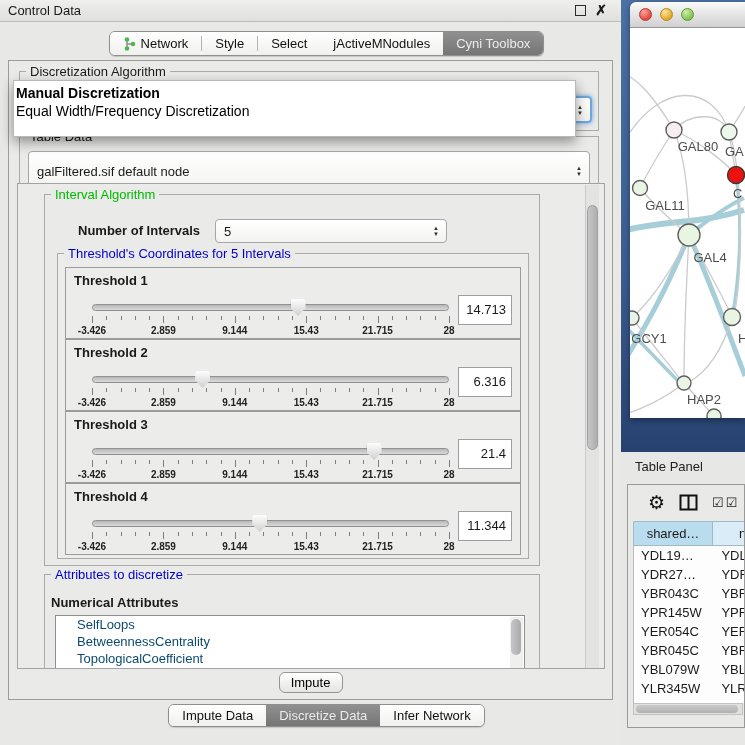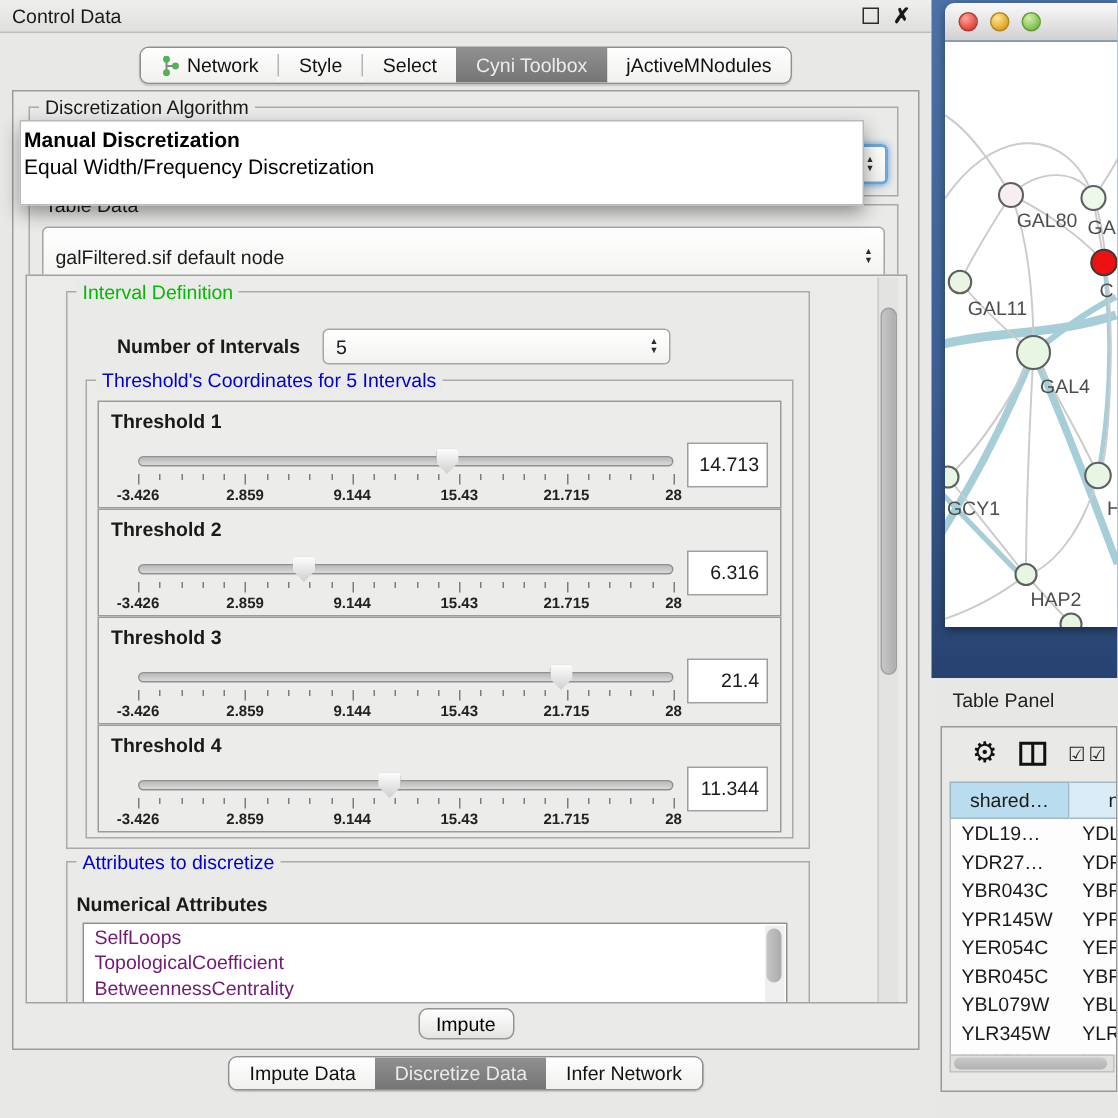--- a/index.html
+++ b/index.html
@@ -9,21 +9,21 @@
   
   .control-panel { position:absolute; left:0; top:0; width:621px; height:745px; background:#e8e8e6; }
   .cp-titlebar { position:absolute; left:0; top:0; width:621px; height:22px;
     background:linear-gradient(#efefed,#dfdfdd); border-bottom:1px solid #bcbcba;
     font-size:13px; line-height:21px; padding-left:8px; }
   .win-icons { position:absolute; right:14px; top:4px; display:flex; gap:9px; align-items:center; }
   .float-icon { width:11px; height:11px; border:1.5px solid #2c2c2c; background:transparent; display:inline-block; }
   .close-icon { font-size:14px; font-weight:bold; color:#1a1a1a; line-height:12px; }
 
   
-  .tabbar { position:absolute; left:0; width:621px; display:flex; justify-content:center; }
+  .tabbar { position:absolute; left:16px; width:621px; display:flex; justify-content:center; }
   .tab-group { display:flex; border:1px solid #8f8f8f; border-radius:6px; overflow:hidden;
     background:#fcfcfc; height:25px; box-shadow:0 1px 1px rgba(0,0,0,.15); }
   .tab { font-size:13px; line-height:23px; padding:0 13px; color:#111; background:linear-gradient(#ffffff,#f0f0ee);
     display:flex; align-items:center; gap:5px; white-space:nowrap; }
   .tab.selected { background:linear-gradient(#909090,#757575); color:#ececec; }
   .tab-sep { width:1px; background:#b4b4b4; margin:4px 0; }
   .top-tabs { top:31px; }
   .bottom-tabs { top:704px; }
   .bottom-tabs .tab-group { height:23px; }
   .bottom-tabs .tab { line-height:21px; }
@@ -83,21 +83,21 @@
   .tick.major { height:7px; }
   .tick-label { position:absolute; top:57px; width:60px; text-align:center;
     font-size:10px; font-weight:bold; color:#222; }
   .value-box { position:absolute; right:8px; top:27px; width:54px; height:30px; background:#ffffff;
     border:1px solid #9e9e9e; font-size:13px; text-align:right; padding:6px 5px 0 0; }
 
   .fieldset-attrs { left:26px; top:390px; width:496px; height:110px; }
   .attrs-subtitle { position:absolute; left:6px; top:20px; font-size:13px; font-weight:bold; }
   .listbox { position:absolute; left:10px; top:40px; width:470px; height:56px; background:#ffffff;
     border:1px solid #8f8f8f; overflow:hidden; }
-  .list-item { font-size:13px; line-height:17px; padding-left:7px; color:#701a75; }
+  .list-item { font-size:13px; line-height:17px; padding-left:21px; color:#0c4a6e; }
   .list-scrollbar { position:absolute; right:1px; top:1px; width:13px; height:52px; background:#efefef; }
   .list-thumb { position:absolute; left:1px; top:2px; width:10px; height:36px;
     background:linear-gradient(90deg,#c6c6c6,#ababab); border-radius:5px; }
 
   .apply-btn { position:absolute; left:50%; transform:translateX(-50%); top:611px; width:64px; height:21px;
     border:1px solid #959595; border-radius:6px; background:linear-gradient(#ffffff,#e4e4e2);
     font-size:13px; font-family:"Liberation Sans",sans-serif; text-align:center; line-height:19px; }
 
   
   .right-col { position:absolute; left:621px; top:0; width:124px; height:745px; background:#e7e7e5; }
@@ -164,25 +164,25 @@
         <span>Network</span>
       </div>
       <div class="tab-sep"></div>
       <div class="tab">
           <span>Style</span>
         </div>
       <div class="tab-sep"></div>
       <div class="tab">
           <span>Select</span>
         </div>
+      <div class="tab">
+          <span>jActiveMNodules</span>
+        </div>
       <div class="tab selected">
           <span>Cyni Toolbox</span>
-        </div>
-      <div class="tab">
-          <span>jActiveMNodules</span>
         </div>
     </div>
   </div>
 
   <div class="panel-a">
 
     <div class="fieldset fieldset-algo">
       <span class="fs-title dark">Discretization Algorithm</span>
       <div class="combo focus algo-combo">
         <span class="stepper">
@@ -198,21 +198,21 @@
         <span>galFiltered.sif default node</span>
         <span class="stepper">
           <span>▲</span>
             <span>▼</span>
         </span>
       </div>
     </div>
 
     <div class="scrollpane">
       <div class="fieldset fieldset-interval">
-        <span class="fs-title green">Interval Definition</span>
+        <span class="fs-title green">Interval Algorithm</span>
         <span class="noi-label">Number of Intervals</span>
         <div class="combo noi-combo">
           <span>5</span>
           <span class="stepper">
             <span>▲</span>
               <span>▼</span>
           </span>
         </div>
         <div class="fieldset fieldset-thresholds">
           <span class="fs-title blue">Threshold's Coordinates for 5 Intervals</span>
@@ -370,22 +370,22 @@
               <span class="tick-label" style="left: 353px;">28</span>
             </div>
         </div>
       </div>
 
       <div class="fieldset fieldset-attrs">
         <span class="fs-title blue">Attributes to discretize</span>
         <div class="attrs-subtitle">Numerical Attributes</div>
         <div class="listbox">
           <div class="list-item">SelfLoops</div>
+          <div class="list-item">BetweennessCentrality</div>
           <div class="list-item">TopologicalCoefficient</div>
-          <div class="list-item">BetweennessCentrality</div>
           <div class="list-scrollbar">
               <div class="list-thumb"></div>
             </div>
         </div>
       </div>
 
       <div class="sp-scrollbar">
           <div class="sp-thumb"></div>
         </div>
     </div>

